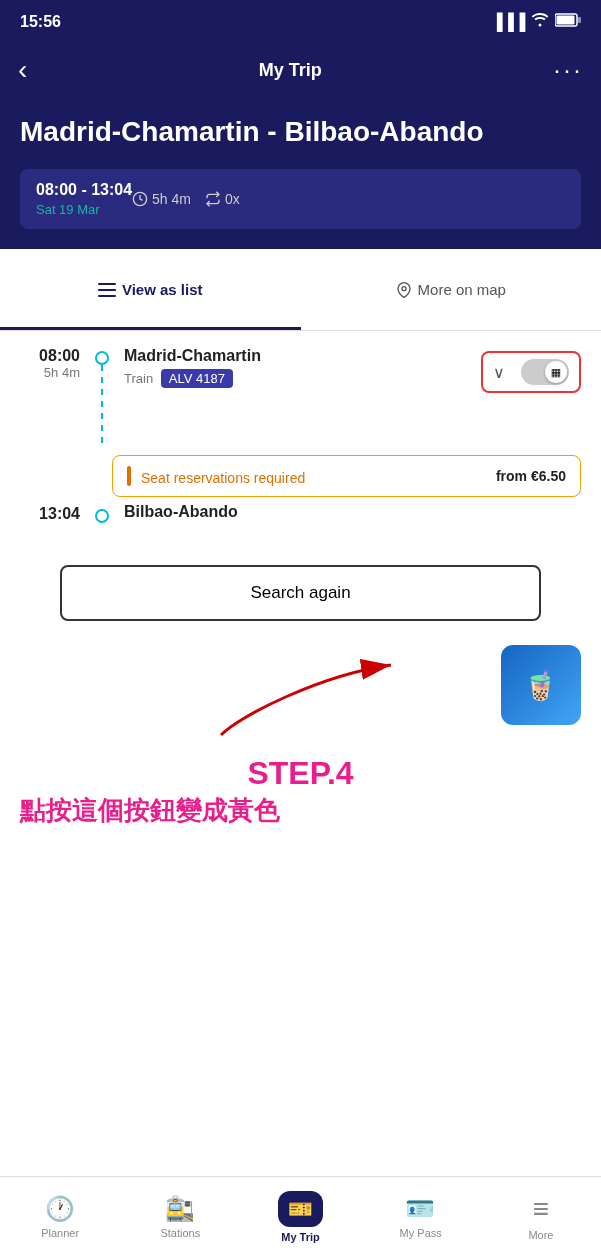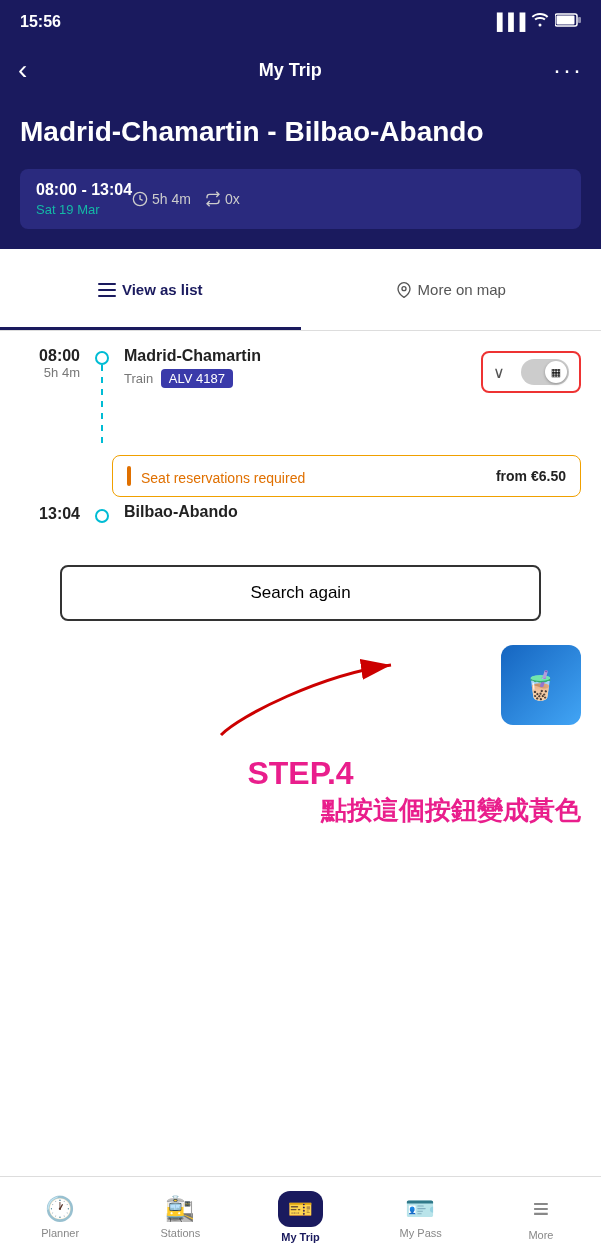--- a/index.html
+++ b/index.html
@@ -260,21 +260,21 @@
       font-size: 32px;
       font-weight: 700;
       color: #e91e8c;
       text-align: center;
       margin-top: 10px;
     }
     .step-subtitle {
       font-size: 26px;
       font-weight: 700;
       color: #e91e8c;
-      text-align: right;
+      text-align: left;
       line-height: 1.4;
     }
     .ad-badge {
       position: absolute;
       right: 20px;
       top: 0;
       width: 80px;
       height: 80px;
       border-radius: 12px;
       overflow: hidden;

